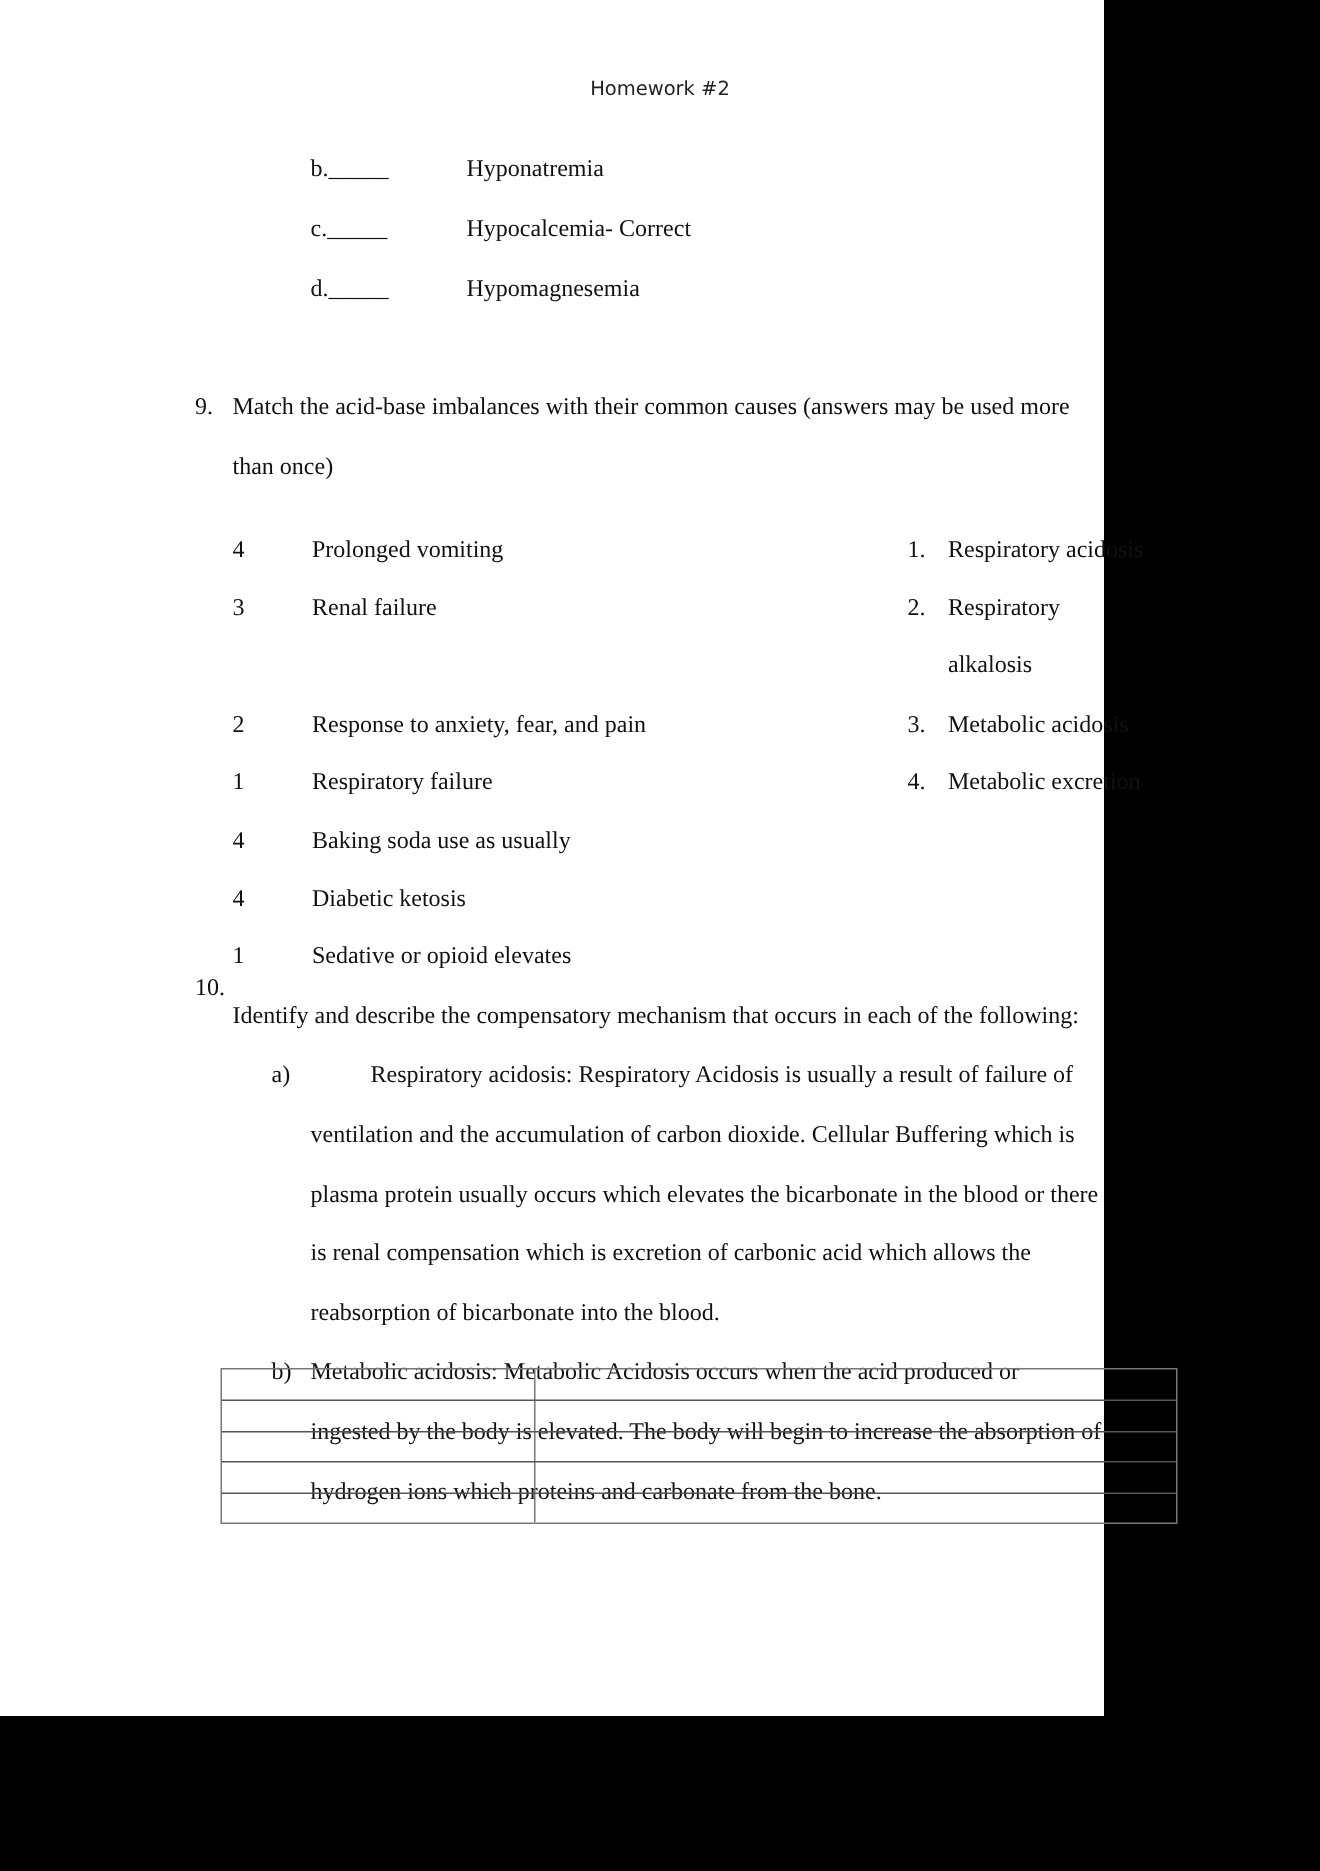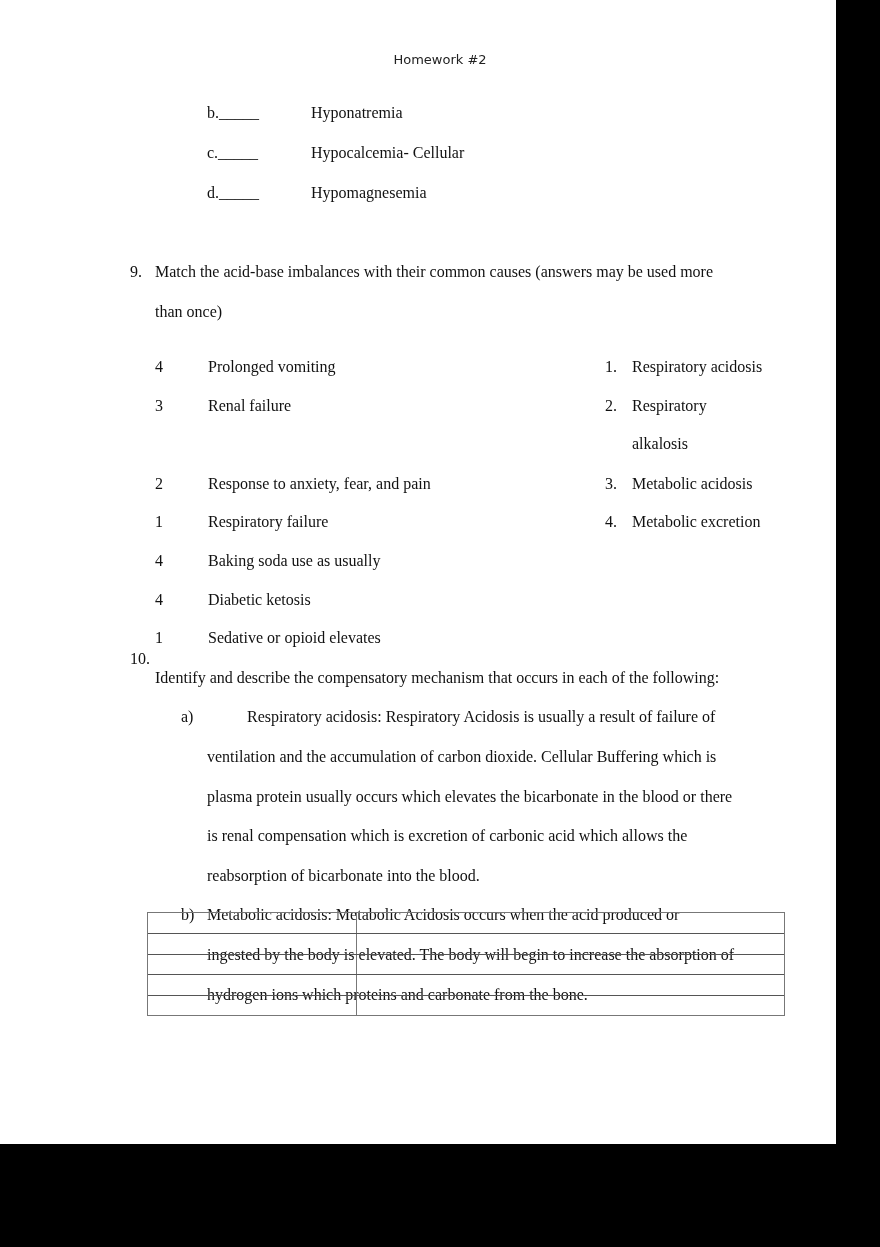--- a/index.html
+++ b/index.html
@@ -10,21 +10,21 @@
     body {
       width: 880px;
       height: 1247px;
       position: relative;
       overflow: hidden;
     }
     .page {
       position: absolute;
       left: 0;
       top: 0;
-      width: 836px;
+      width: 736px;
       height: 1144px;
       background: #ffffff;
       color: #111111;
     }
     .header {
       position: absolute;
       top: 52px;
       left: 0;
       width: 880px;
       text-align: center;
@@ -97,21 +97,21 @@
 
 <div class="page">
 
   <div class="header">Homework #2</div>
 
   <div>
     <span class="abs serif opt-letter" style="top:104px;">b._____</span>
     <span class="abs serif opt-text" style="top:104px;">Hyponatremia</span>
 
     <span class="abs serif opt-letter" style="top:144px;">c._____</span>
-    <span class="abs serif opt-text" style="top:144px;">Hypocalcemia- Cellular</span>
+    <span class="abs serif opt-text" style="top:144px;">Hypocalcemia- Correct</span>
 
     <span class="abs serif opt-letter" style="top:184px;">d._____</span>
     <span class="abs serif opt-text" style="top:184px;">Hypomagnesemia</span>
   </div>
 
   <div>
     <span class="abs serif qnum" style="top:263px;">9.</span>
     <span class="abs serif qtext" style="top:263px;">Match the acid-base imbalances with their common causes (answers may be used more</span>
     <span class="abs serif qtext" style="top:303px;">than once)</span>
 

